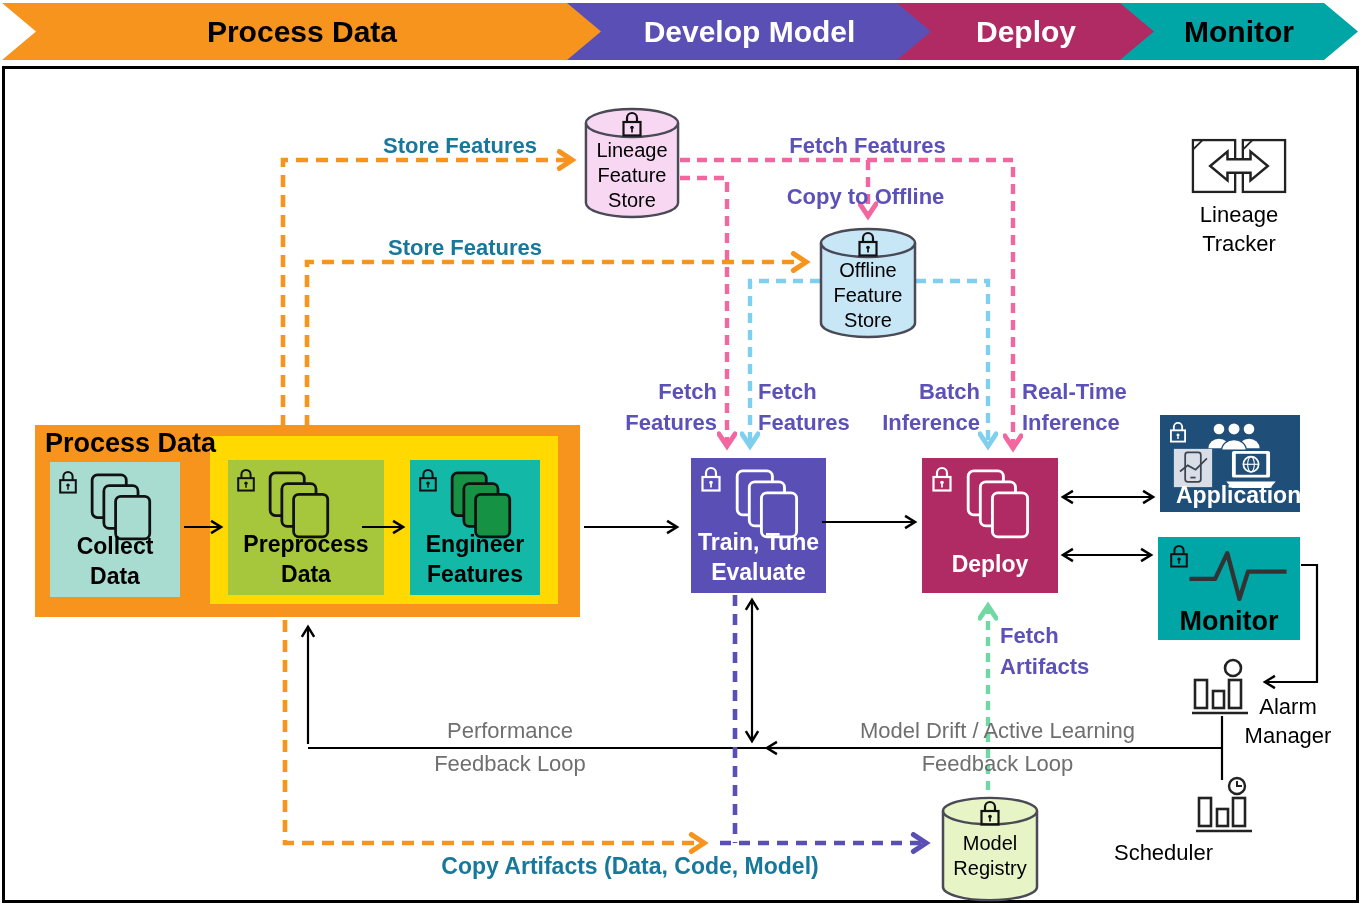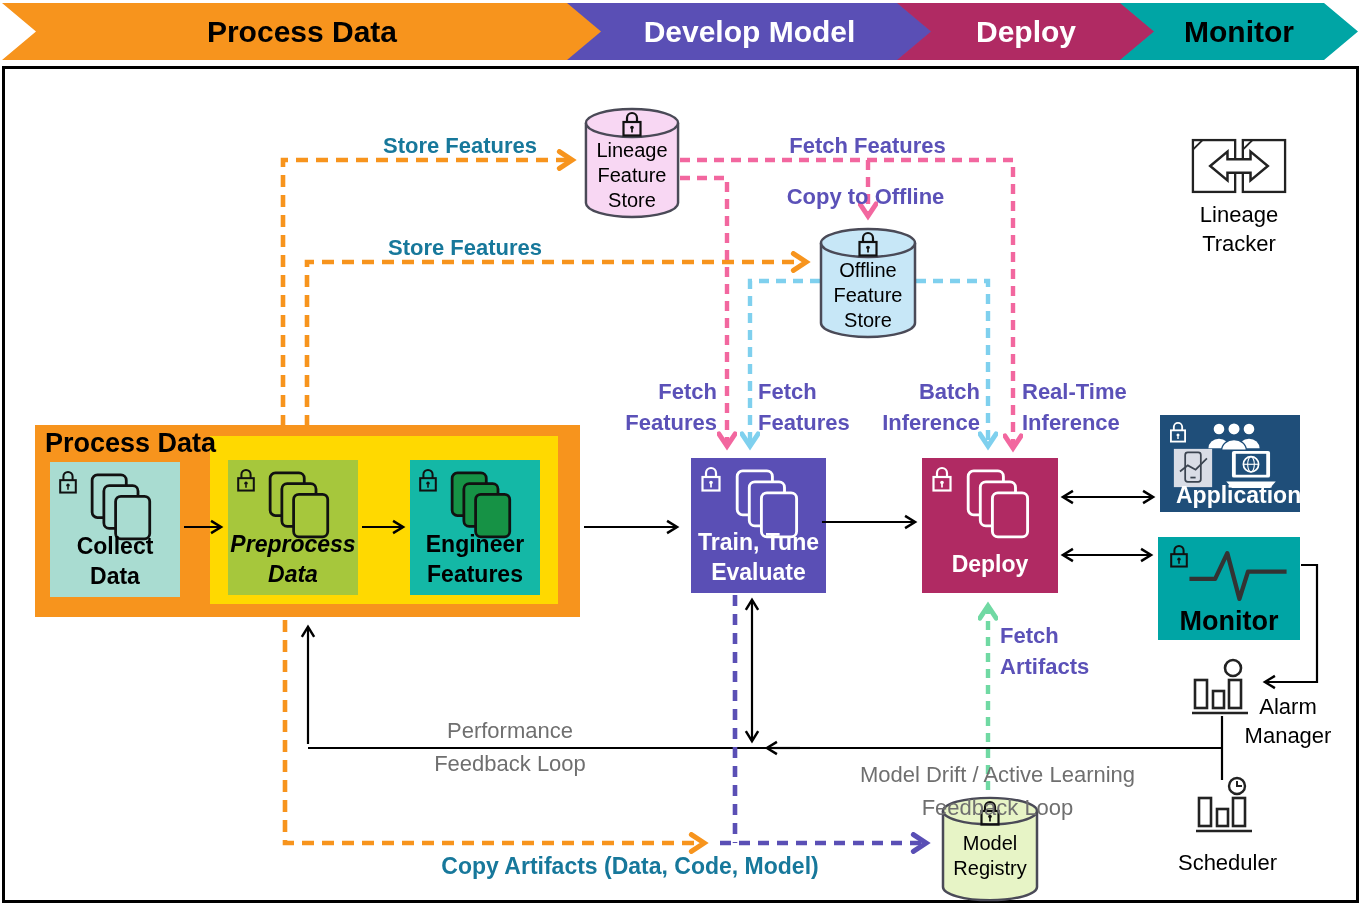--- a/index.html
+++ b/index.html
@@ -16,21 +16,21 @@
   
   .frame{position:absolute;left:2px;top:66px;width:1351px;height:831px;border:3px solid #000;}
   
   .grp-process{position:absolute;left:35px;top:425px;width:545px;height:192px;background:#F7941D;z-index:2;}
   .grp-prepare{position:absolute;left:210px;top:436px;width:348px;height:168px;background:#FFD900;z-index:3;}
   .grp-title-process{position:absolute;left:45px;top:428px;font-size:27px;font-weight:bold;color:#000;z-index:4;}
   .grp-title-prepare{position:absolute;left:210px;top:437px;width:348px;text-align:center;font-size:24px;font-weight:600;color:#000;z-index:4;}
   
   .node{position:absolute;z-index:4;}
   .nd-collect{left:50px;top:462px;width:130px;height:135px;background:#A9DCD1;--ic:#111;--bg:#A9DCD1;}
-  .nd-preprocess{left:228px;top:460px;width:130px;height:135px;background:#A6C73C;font-style:italic;--ic:#111;--bg:#A6C73C;}
+  .nd-preprocess{left:228px;top:460px;width:156px;height:135px;background:#A6C73C;--ic:#111;--bg:#A6C73C;}
   .nd-engineer{left:410px;top:460px;width:130px;height:135px;background:#14b8a6;--ic:#111;--bg:#169245;}
   .nd-train{left:683px;top:458px;width:135px;height:135px;background:#5A4FB5;margin-left:8px;--ic:#fff;--bg:#5A4FB5;}
   .nd-deploy{left:922px;top:458px;width:136px;height:135px;background:#B02A63;--ic:#fff;--bg:#B02A63;}
   .nd-application{left:1160px;top:415px;width:140px;height:97px;background:#1F4E79;--ic:#fff;--bg:#1F4E79;}
   .nd-monitor{left:1158px;top:537px;width:142px;height:103px;background:#00A5A5;--ic:#111;--bg:#00A5A5;}
   .node-label{position:absolute;left:0;right:0;bottom:6px;text-align:center;font-size:23px;line-height:30px;
               font-weight:600;color:#000;white-space:pre-line;}
   .nd-train .node-label,.nd-deploy .node-label{color:#fff;}
   .nd-deploy .node-label{bottom:14px;}
   .nd-application .node-label{color:#fff;font-size:23px;font-weight:bold;bottom:2px;margin-left:16px;}
@@ -354,35 +354,35 @@
   <div class="tool" style="left:1196px;top:776px;width:56px;height:60px;">
     <svg viewBox="0 0 56 60" width="56" height="60">
       <circle cx="41" cy="10" r="8" fill="none" stroke="#222" stroke-width="2.4"></circle>
       <path d="M41 5 v5 h5" fill="none" stroke="#222" stroke-width="2"></path>
       <rect x="3" y="22" width="12" height="28" fill="none" stroke="#222" stroke-width="2.6"></rect>
       <rect x="21" y="33" width="11" height="17" fill="none" stroke="#222" stroke-width="2.6"></rect>
       <rect x="37" y="22" width="12" height="28" fill="none" stroke="#222" stroke-width="2.6"></rect>
       <line x1="0" y1="55" x2="56" y2="55" stroke="#222" stroke-width="2.6"></line>
     </svg>
   </div>
-  <div class="tool-label" style="left:1160px;top:838px;width:135px;margin-top:10px;">Scheduler</div>
+  <div class="tool-label" style="left:1096px;top:838px;width:135px;">Scheduler</div>
 
   <div class="clabel c-teal" style="left:350px;top:130px;width:220px;text-align:center;">Store Features</div>
   <div class="clabel c-teal" style="left:355px;top:232px;width:220px;text-align:center;">Store Features</div>
   <div class="clabel c-purple" style="left:770px;top:130px;width:195px;text-align:center;">Fetch Features</div>
   <div class="clabel c-purple" style="left:763px;top:181px;width:205px;text-align:center;">Copy to Offline</div>
   <div class="clabel c-purple" style="left:595px;top:376px;width:122px;text-align:right;">Fetch
 Features</div>
   <div class="clabel c-purple" style="left:758px;top:376px;width:130px;text-align:left;">Fetch
 Features</div>
   <div class="clabel c-purple" style="left:845px;top:376px;width:135px;text-align:right;">Batch
 Inference</div>
   <div class="clabel c-purple" style="left:1022px;top:376px;width:150px;text-align:left;">Real-Time
 Inference</div>
   <div class="clabel c-purple" style="left:1000px;top:620px;width:130px;text-align:left;">Fetch
 Artifacts</div>
   <div class="clabel c-gray" style="left:375px;top:714px;width:270px;text-align:center;">Performance
 Feedback Loop</div>
-  <div class="clabel c-gray" style="left:810px;top:714px;width:375px;text-align:center;margin-top:44px;">Model Drift / Active Learning
+  <div class="clabel c-gray" style="left:810px;top:714px;width:375px;text-align:center;">Model Drift / Active Learning
 Feedback Loop</div>
   <div class="clabel c-teal" style="left:415px;top:851px;width:430px;text-align:center;font-size:23px;">Copy Artifacts (Data, Code, Model)</div>
 
 </div>
 
 </body></html>

